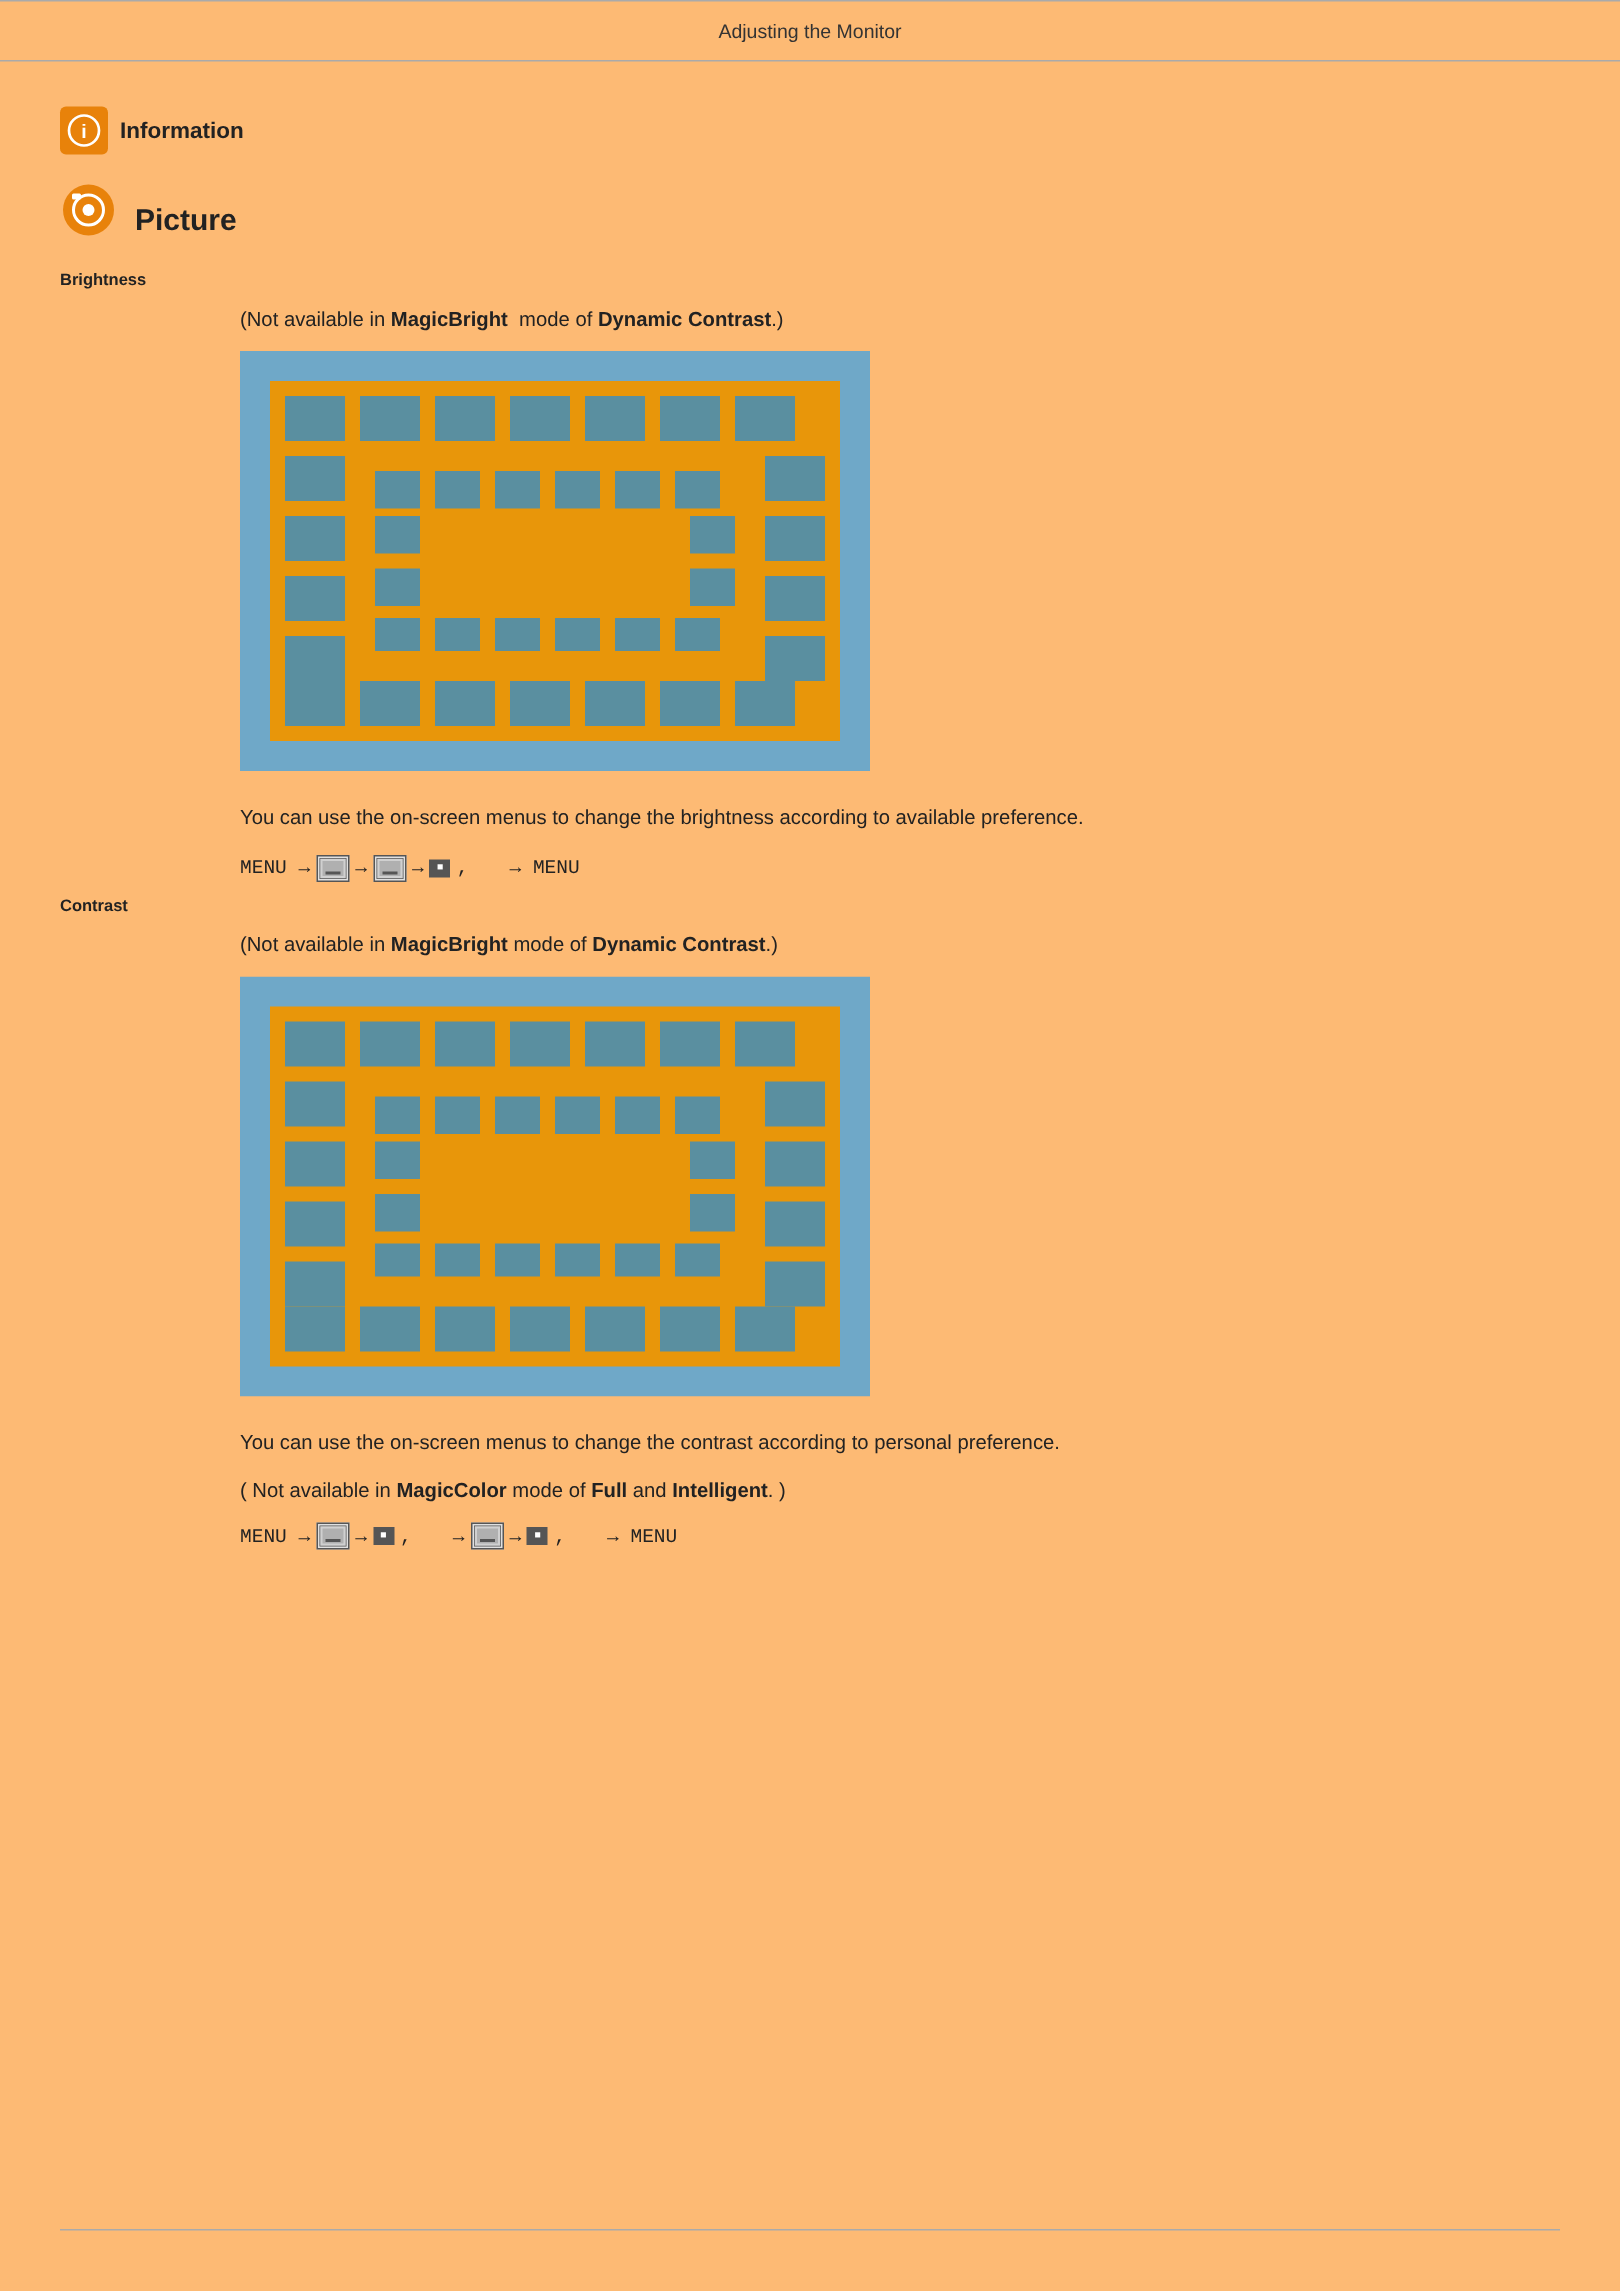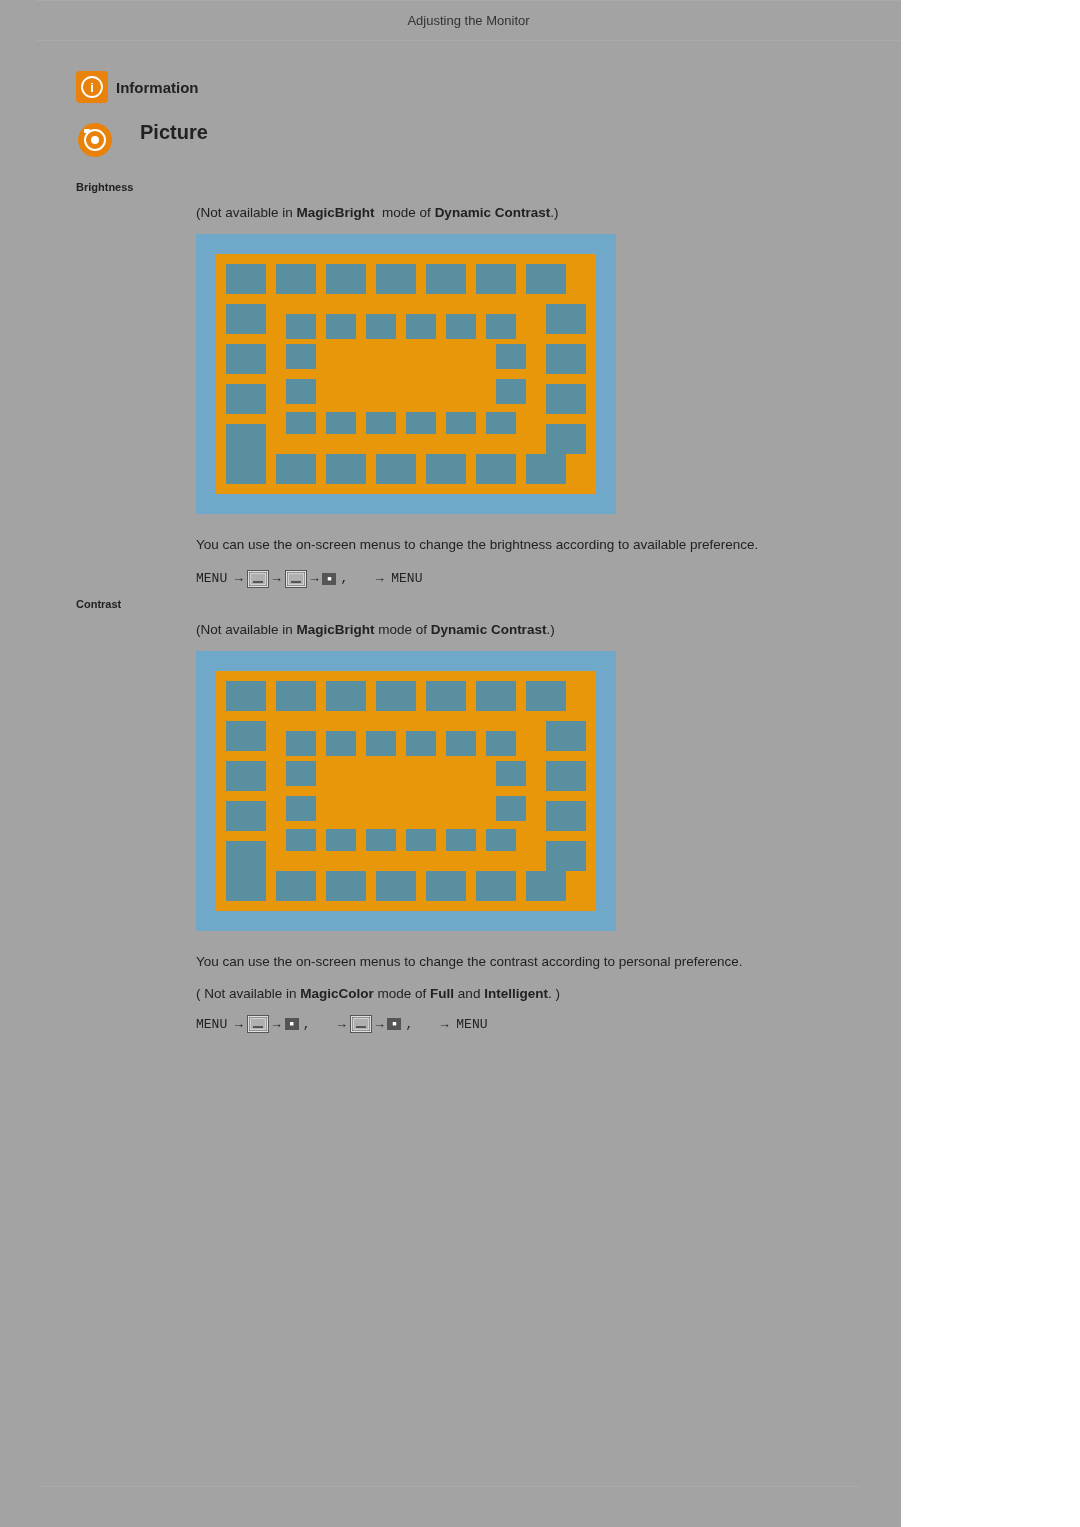--- a/index.html
+++ b/index.html
@@ -12,25 +12,24 @@
       background: #ffffff;
       font-family: Arial, sans-serif;
       font-size: 14px;
       color: #222;
       width: 1080px;
       min-height: 1527px;
       position: relative;
     }
 
     .page-wrapper {
-      width: 901px;
+      width: 1080px;
       min-height: 1527px;
-      background: #a3a3a3;
+      background: #fdba74;
       position: relative;
-      padding-left: 36px;
     }
 
     
     .page-header {
       border-top: 1px solid #aaa;
       border-bottom: 1px solid #aaa;
       padding: 12px 40px;
       text-align: center;
       font-size: 13px;
       color: #333;
@@ -65,22 +64,22 @@
 
     .info-label {
       font-size: 15px;
       font-weight: bold;
       color: #222;
     }
 
     
     .picture-section {
       display: flex;
-      align-items: flex-start;
-      gap: 26px;
+      align-items: flex-end;
+      gap: 12px;
       margin-bottom: 22px;
     }
 
     .picture-icon {
       width: 38px;
       height: 38px;
       display: flex;
       align-items: center;
       justify-content: center;
       flex-shrink: 0;

